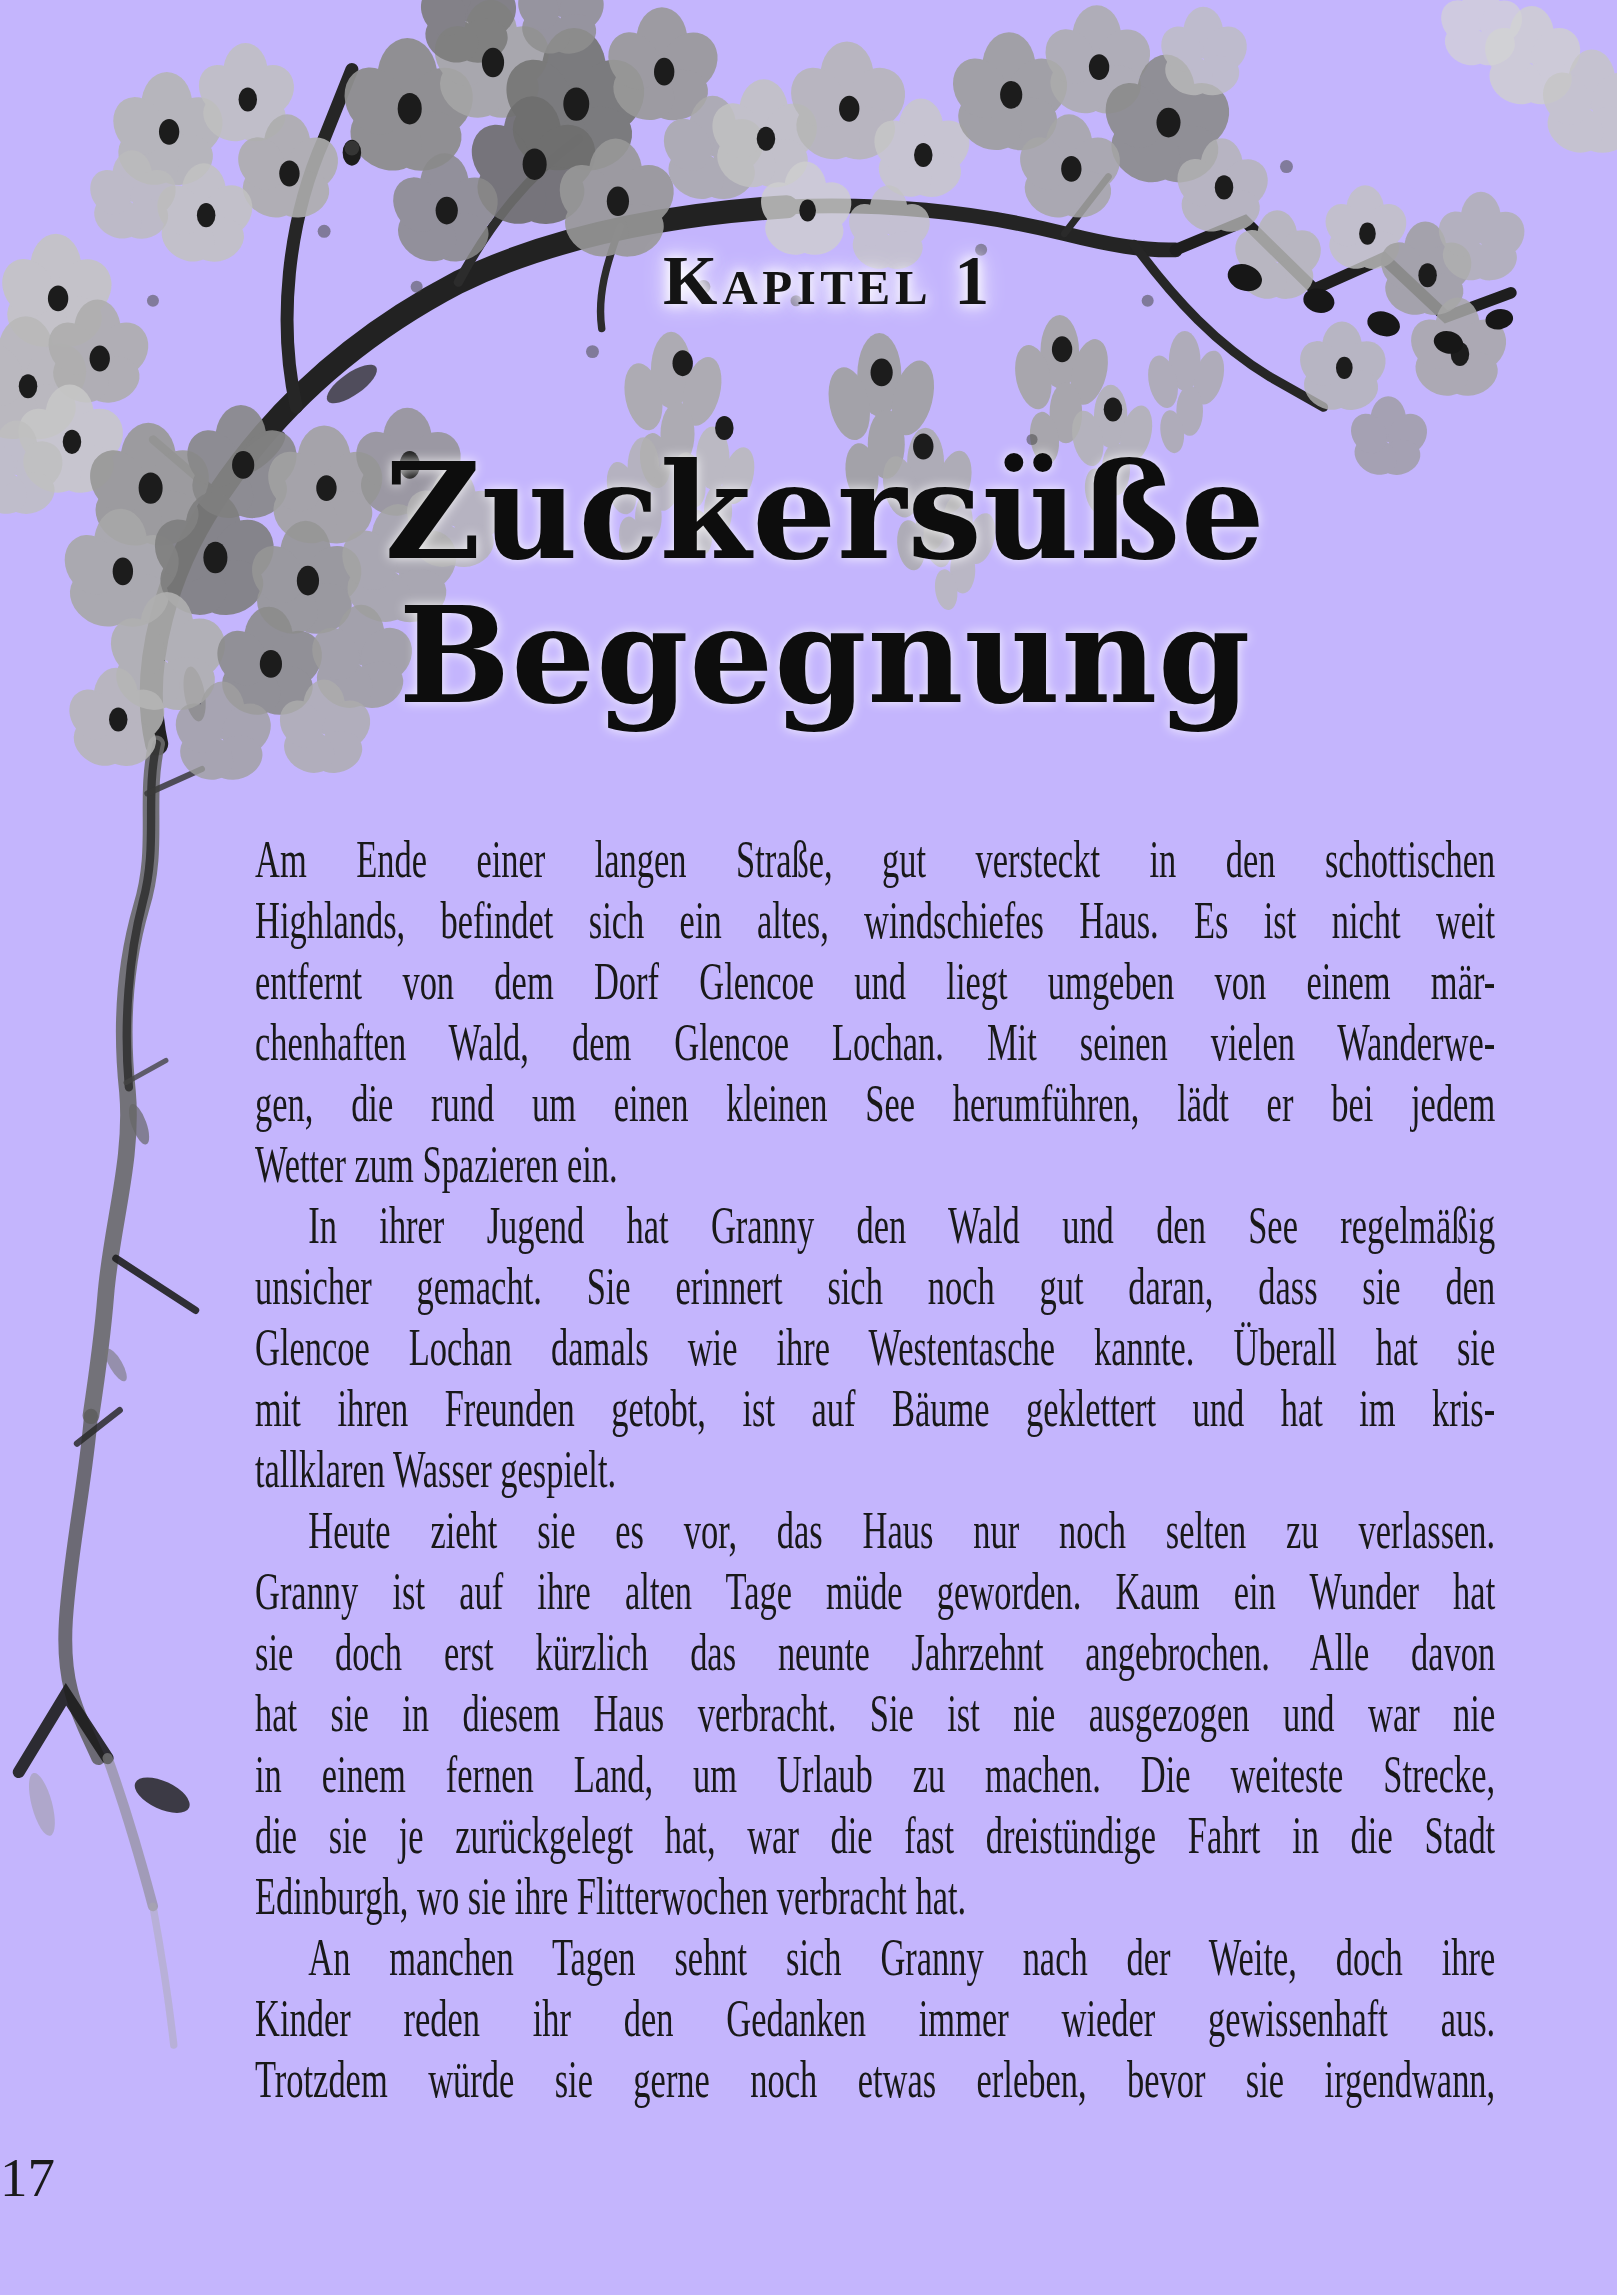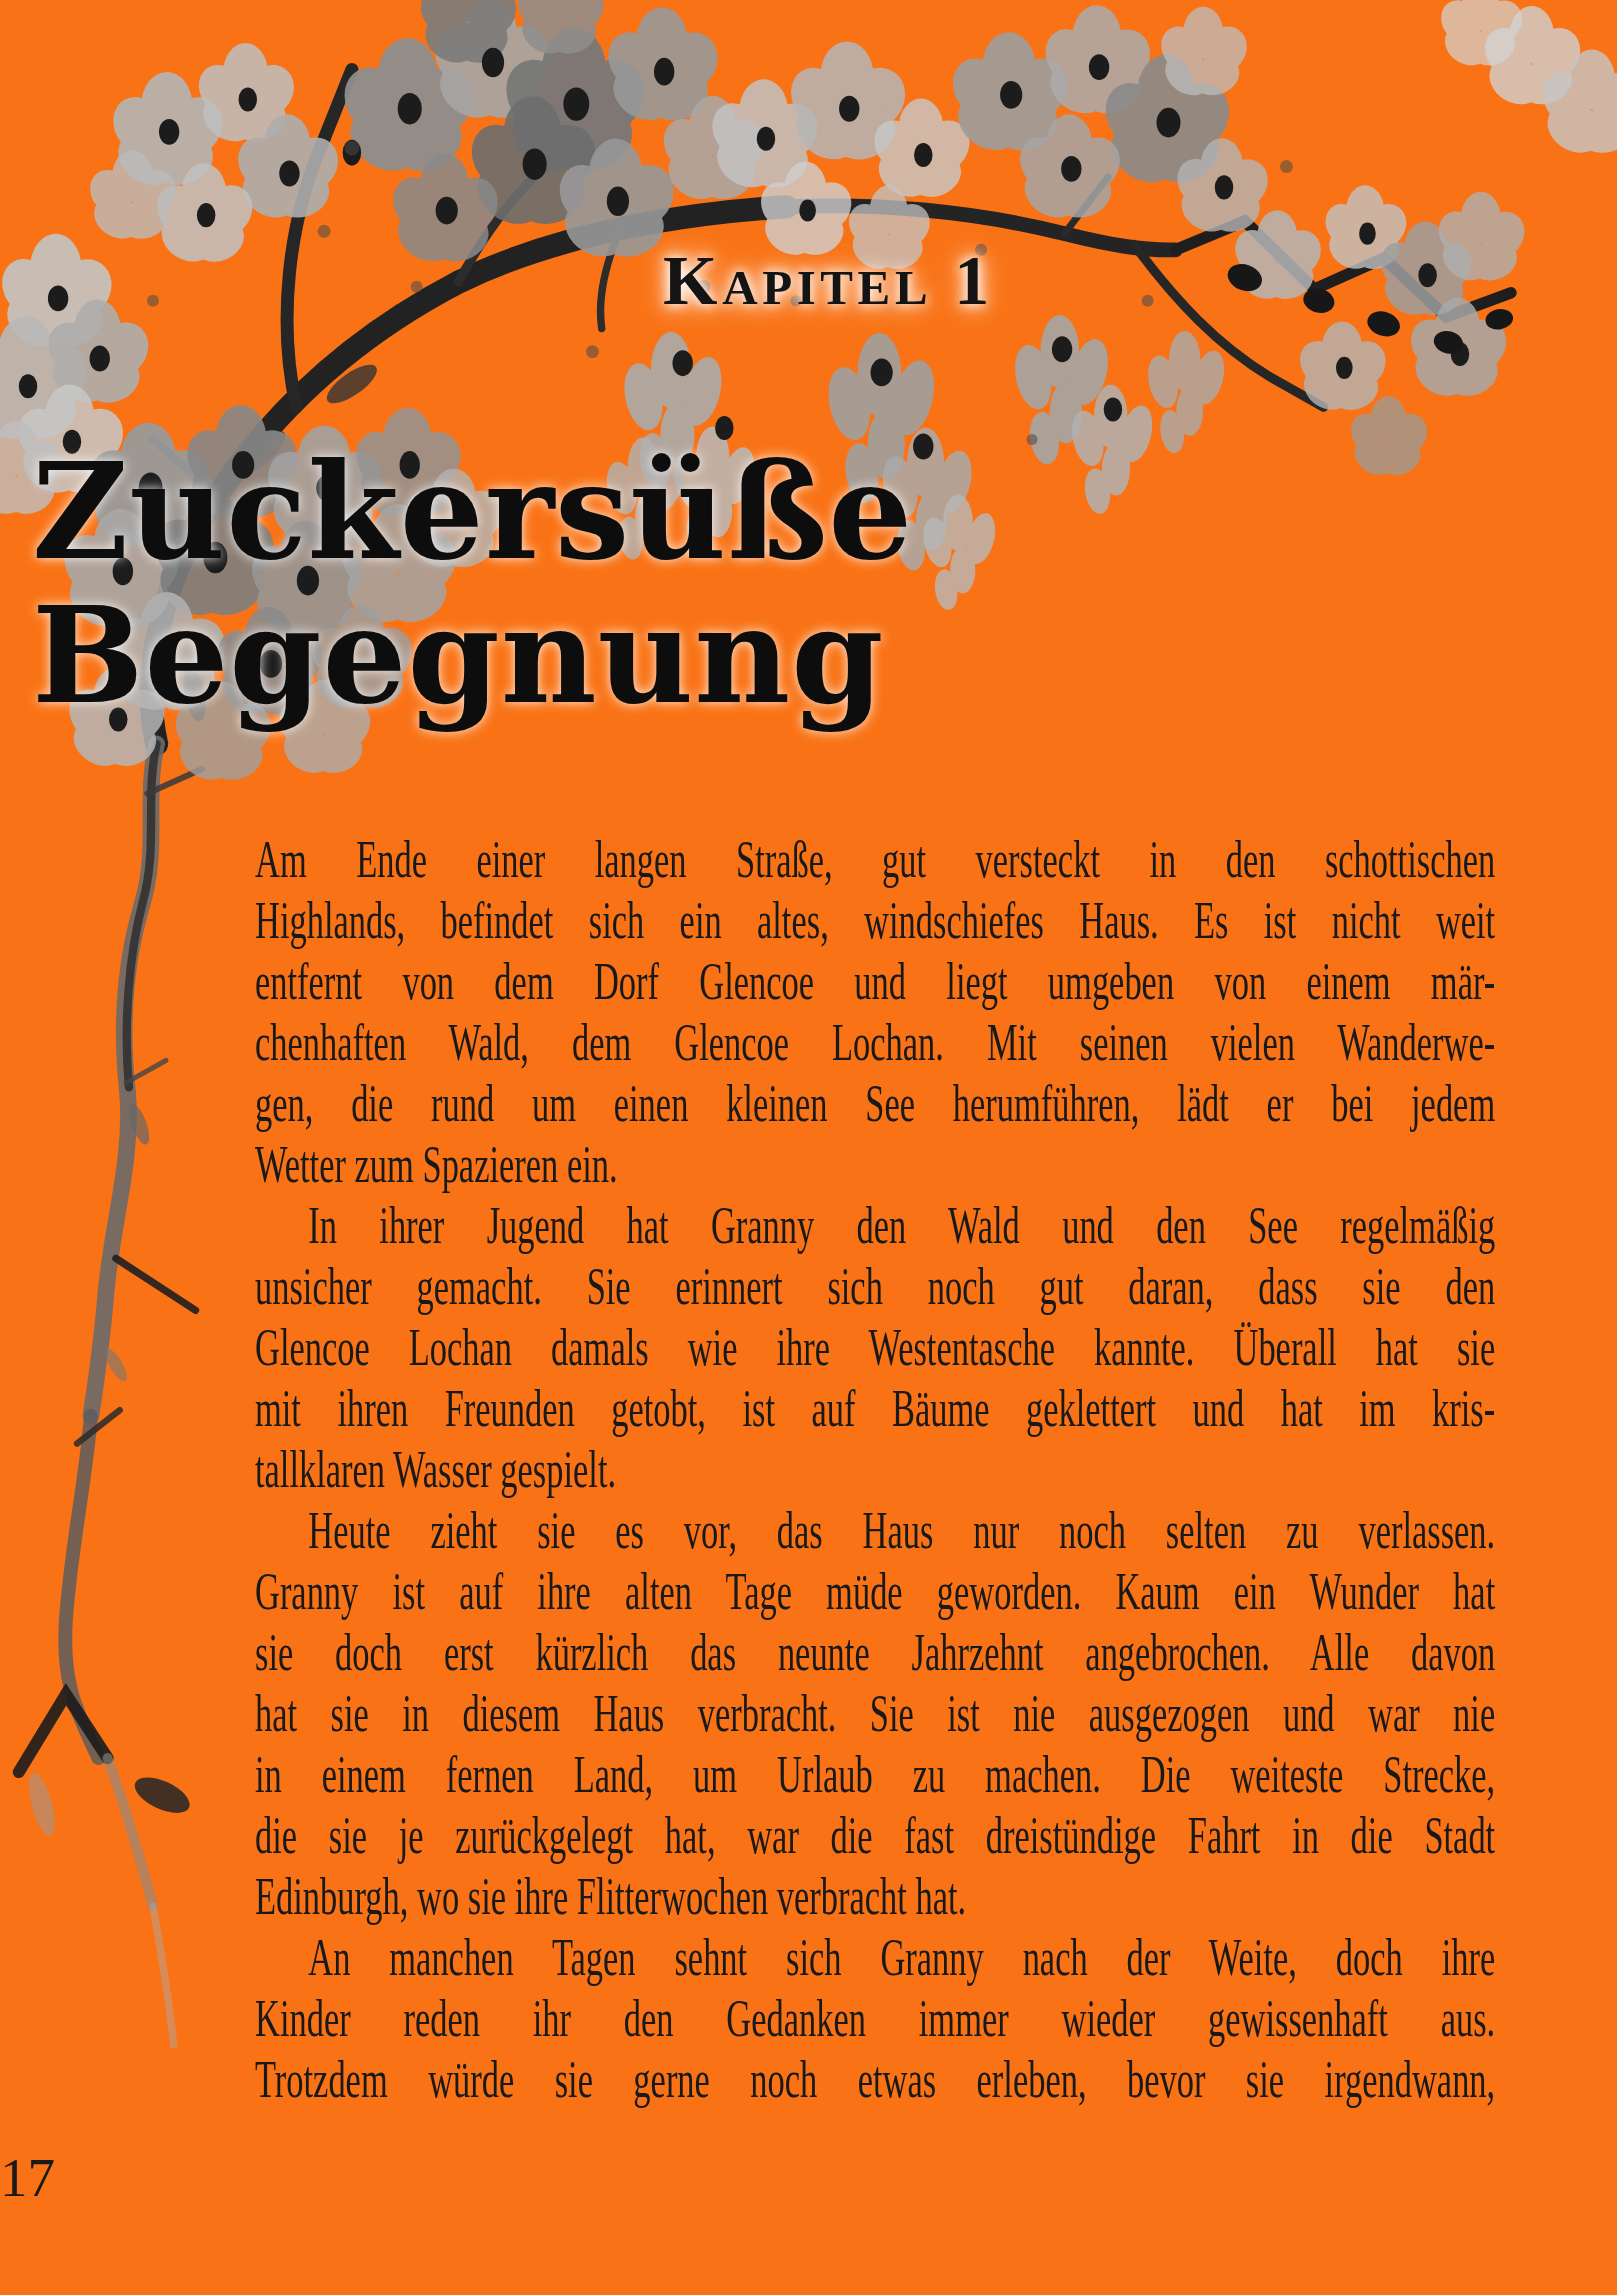--- a/index.html
+++ b/index.html
@@ -2,39 +2,39 @@
 <html style="font-size:7.4px"><head>
 <meta charset="utf-8">
 <style>
   html, body { margin: 0; padding: 0; background: #ffffff; }
   body {
     width: 1618px; height: 2295px;
     position: relative; overflow: hidden;
     font-family: "Liberation Serif", serif;
     color: #161616;
   }
-  .page { position: absolute; inset: 0; background: #f97316; }
+  .page { position: absolute; inset: 0; background: #c4b5fd; }
 
   svg.art { position: absolute; left: 0; top: 0; z-index: 1; }
 
   .kapitel {
     position: absolute; top: 244px; left: 0; width: 1618px;
     padding-left: 39px; box-sizing: border-box;
     text-align: center; z-index: 2;
     font-family: "Liberation Serif", serif;
     font-variant-caps: small-caps;
     font-size: 70px; line-height: 74px; font-weight: 600;
     letter-spacing: 4.6px; color: #141414;
     text-shadow: 0 0 10.2px rgba(255,255,255,.95), 0 0 18.5px rgba(255,255,255,.9), 0 0 28px rgba(255,255,255,.8);
   }
 
   .title {
     position: absolute; top: 440px; left: 0; width: 1618px;
     padding-left: 32px; box-sizing: border-box;
-    z-index: 2;
+    text-align: center; z-index: 2;
     font-family: "DejaVu Serif", serif;
     font-weight: bold; font-size: 132px; line-height: 144px;
     color: #0d0d0d; letter-spacing: 0.9px;
     text-shadow: 0 0 12px rgba(255,255,255,.9);
   }
 
   .body-text {
     position: absolute; left: 217px; top: 829px; width: 1240px; z-index: 2;
     font-size: 53px; color: #191919; margin-left: 38px;
   }

